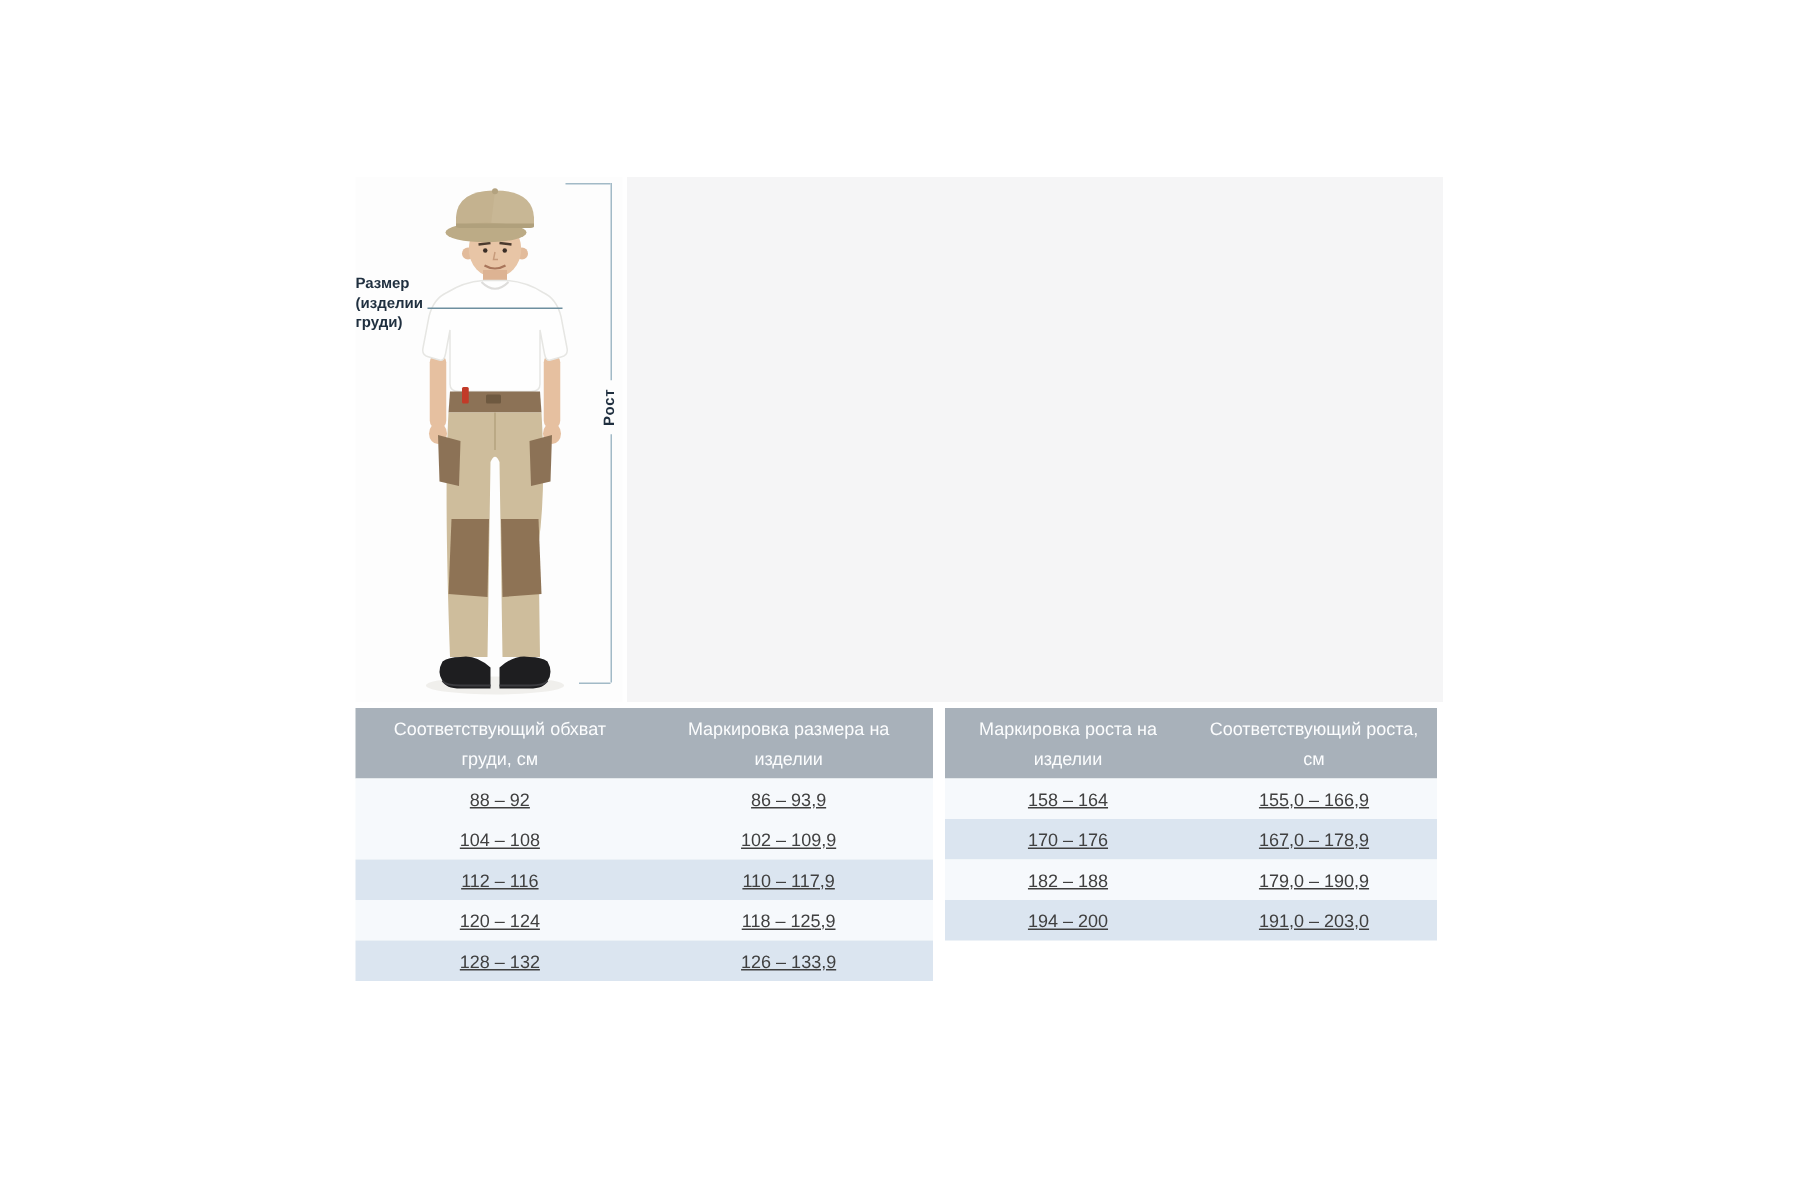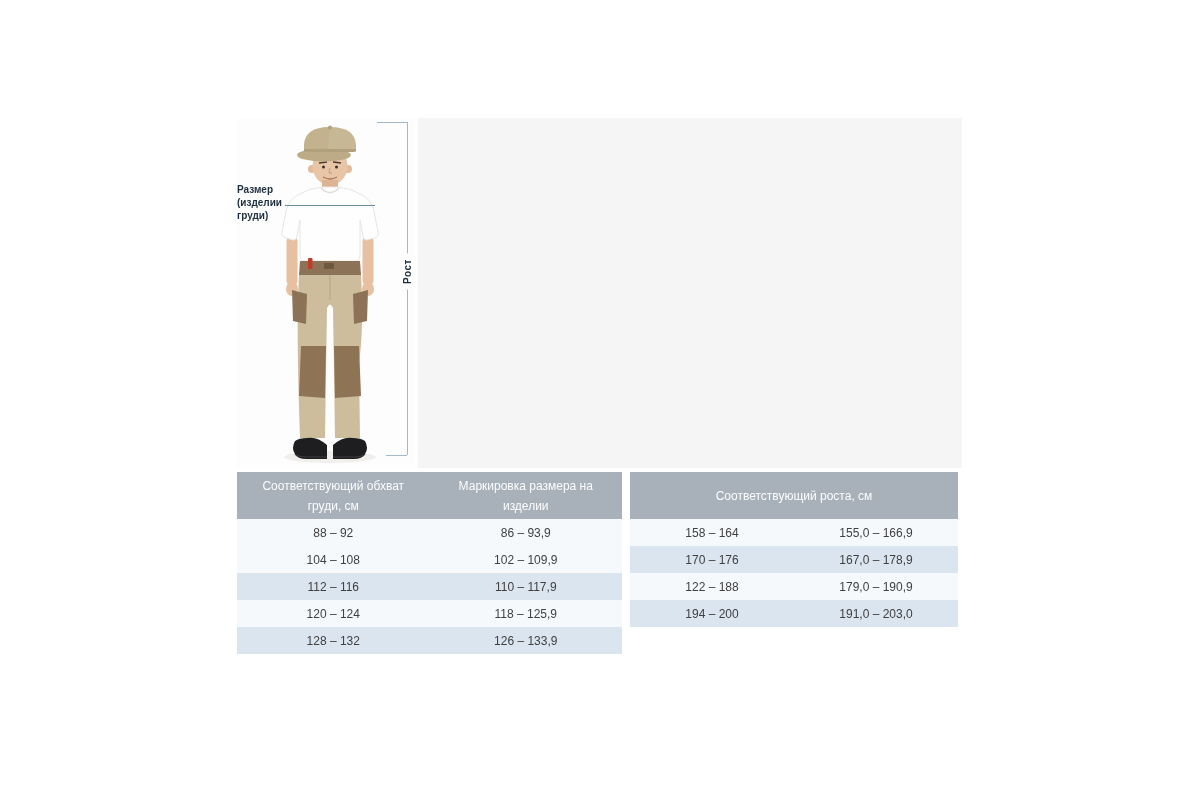--- a/index.html
+++ b/index.html
@@ -36,21 +36,21 @@
   .thead{display:flex;background:var(--table-header-bg,#a8b1ba);color:var(--header-text,#fcfdfe);min-height:47px;}
   .hcell{flex:1;display:flex;align-items:center;justify-content:center;text-align:center;
          padding:3px 8px;box-sizing:border-box;line-height:20px;}
   .hcell span{display:block;margin:0 auto;}
   .hw-mark{max-width:150px;}
   .hw-chest{max-width:200px;}
   .hw-rost{max-width:135px;}
   .hw-height{max-width:160px;}
   .trow{display:flex;height:27px;background:var(--row-light,#f6f9fc);}
   .trow.alt{background:var(--row-blue,#dbe5f0);}
-  .tcell{flex:1;display:flex;align-items:center;justify-content:center;text-align:center;}
+  .tcell{flex:1;display:flex;align-items:center;justify-content:center;text-align:center;text-decoration:underline;}
 </style>
 </head>
 <body>
 
 <div class="stage">
 
   <div class="photo">
     <svg viewBox="0 0 178 350" width="178" height="350">
 
       <ellipse cx="93" cy="339" rx="46" ry="6" fill="#f0efec"></ellipse>
@@ -150,33 +150,36 @@
     </div>
     <div class="trow alt">
       <div class="tcell">128 – 132</div>
       <div class="tcell">126 – 133,9</div>
     </div>
   </div>
 
   <div class="tbl tbl-height">
     <div class="thead">
       <div class="hcell">
+          <span class="hw-rost">Маркировка роста на изделии</span>
+        </div>
+      <div class="hcell">
           <span class="hw-height">Соответствующий роста, см</span>
         </div>
     </div>
     <div class="trow">
       <div class="tcell">158 – 164</div>
       <div class="tcell">155,0 – 166,9</div>
     </div>
     <div class="trow alt">
       <div class="tcell">170 – 176</div>
       <div class="tcell">167,0 – 178,9</div>
     </div>
     <div class="trow">
-      <div class="tcell">122 – 188</div>
+      <div class="tcell">182 – 188</div>
       <div class="tcell">179,0 – 190,9</div>
     </div>
     <div class="trow alt">
       <div class="tcell">194 – 200</div>
       <div class="tcell">191,0 – 203,0</div>
     </div>
   </div>
 
 </div>
 

